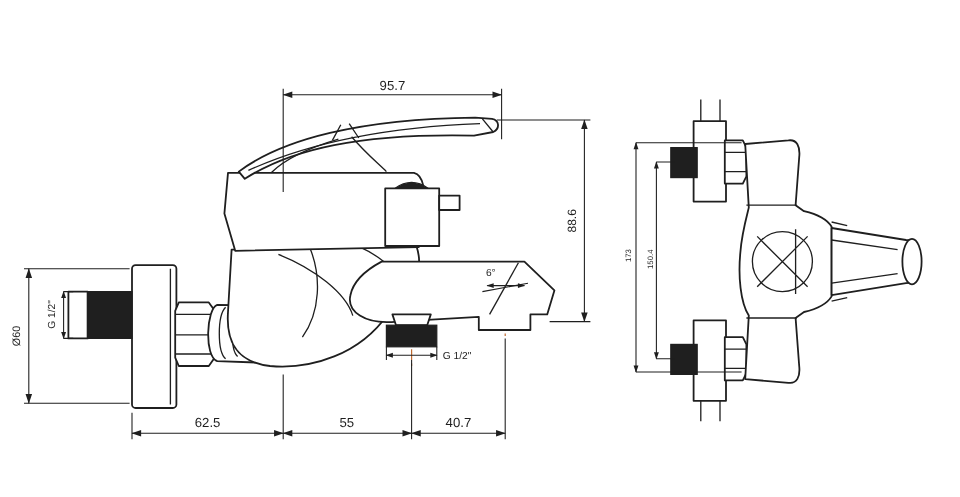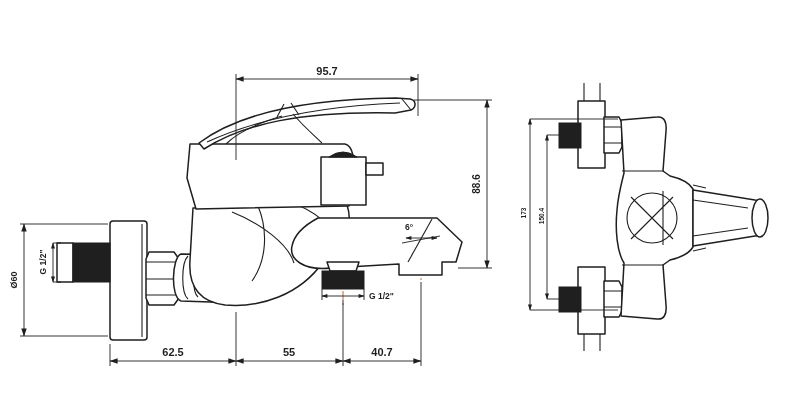--- a/index.html
+++ b/index.html
@@ -2,21 +2,21 @@
 <html style="--line: #1f1f1f; --centerline: #bf6a30; --bg: #ffffff;"><head>
 <meta charset="utf-8">
 <style>
   :root{
     --line:#1f1f1f;
     --centerline:#bf6a30;
     --bg:#ffffff;
   }
   html,body{margin:0;padding:0;background:var(--bg);}
   .stage{position:relative;width:800px;height:414px;background:var(--bg);overflow:hidden;
-         font-family:"Liberation Sans", sans-serif;font-weight:bold;}
+         font-family:"Liberation Sans", sans-serif;}
   svg{display:block;}
   .part{fill:#fff;stroke:var(--line);stroke-width:1.5;stroke-linejoin:round;}
   .part-thin{fill:none;stroke:var(--line);stroke-width:1.1;stroke-linejoin:round;}
   .blk{fill:var(--line);stroke:var(--line);stroke-width:1;}
   .dim{fill:none;stroke:var(--line);stroke-width:0.9;}
   .cl{fill:none;stroke:var(--centerline);stroke-width:1;stroke-dasharray:9 3 2 3;}
   .txt{fill:var(--line);font-family:"Liberation Sans", sans-serif;}
   .t11{font-size:11px;}
   .t10{font-size:10px;}
   .t9{font-size:9px;}

